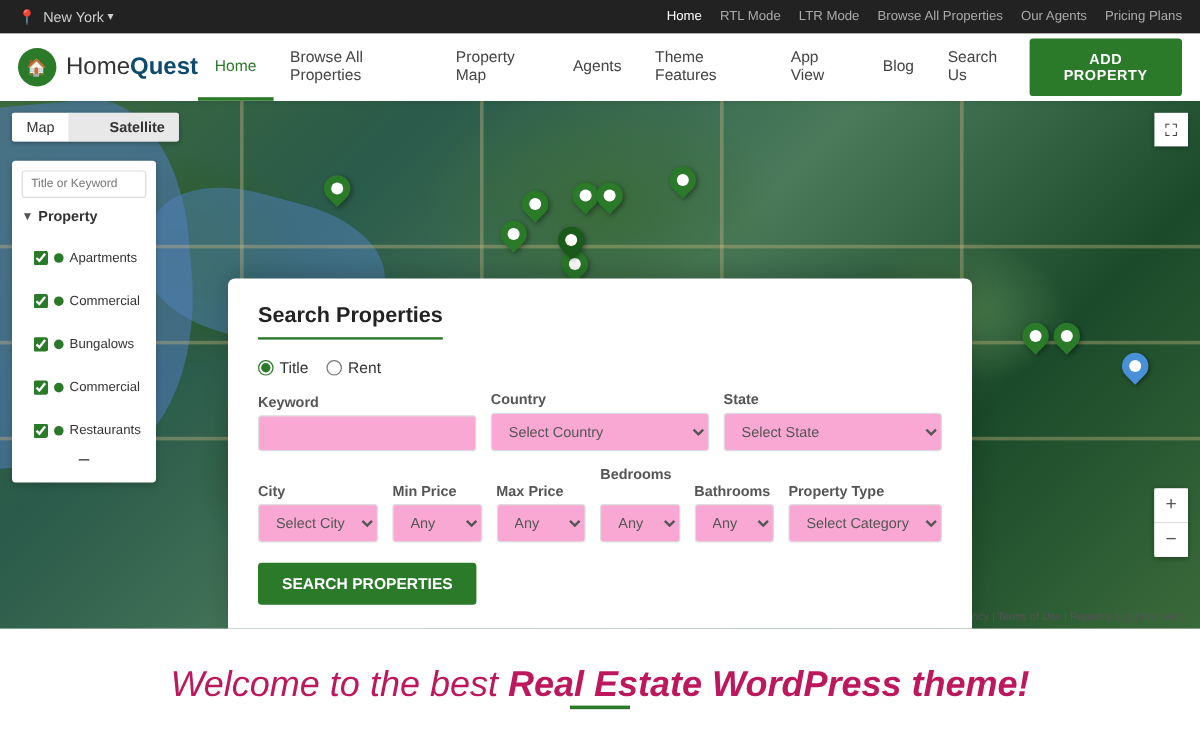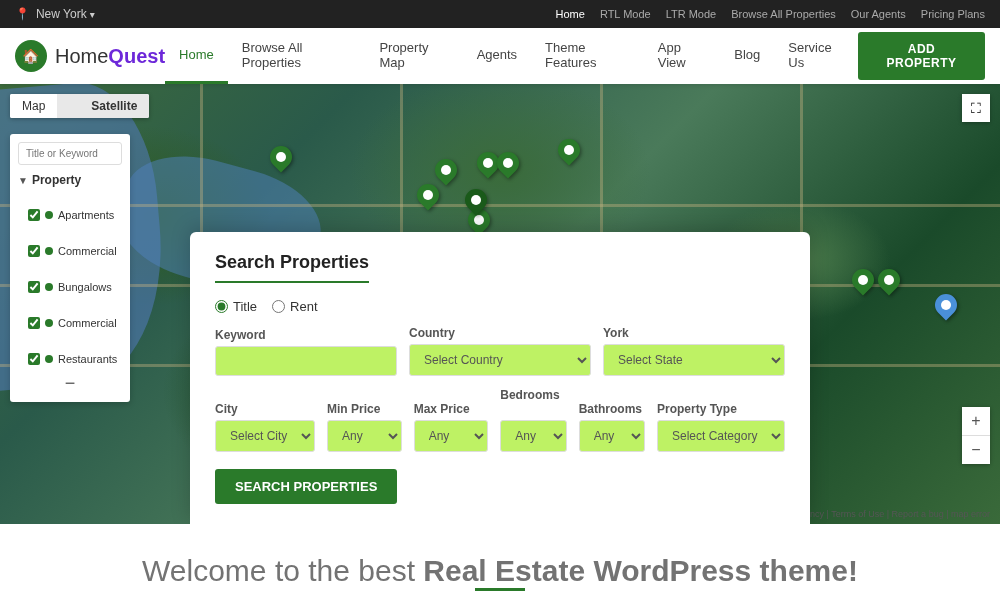--- a/index.html
+++ b/index.html
@@ -37,21 +37,21 @@
     }
     .logo { display: flex; align-items: center; gap: 8px; text-decoration: none; }
     .logo-icon {
       width: 32px; height: 32px;
       background: #2a7a2a;
       border-radius: 50%;
       display: flex; align-items: center; justify-content: center;
       color: #fff; font-size: 14px;
     }
     .logo-text { font-size: 20px; color: #333; }
-    .logo-text span { font-weight: 900; color: #6d28d9; }
+    .logo-text span { font-weight: 900; color: #0c4a6e; }
     .nav-links { display: flex; align-items: center; gap: 0; }
     .nav-link {
       padding: 0 14px;
       height: 56px;
       display: flex; align-items: center;
       color: #444;
       text-decoration: none;
       font-size: 13px;
       border-bottom: 3px solid transparent;
       cursor: pointer;
@@ -270,21 +270,21 @@
 
     .search-row { display: flex; gap: 12px; margin-bottom: 12px; align-items: flex-end; }
     .search-field { display: flex; flex-direction: column; gap: 4px; }
     .search-field label { font-size: 12px; color: #555; font-weight: bold; }
     .search-field input, .search-field select {
       border: 1px solid #ddd;
       border-radius: 3px;
       padding: 7px 10px;
       font-size: 12px;
       color: #555;
-      background: #bef264;
+      background: #f9a8d4;
       cursor: pointer;
     }
     .field-keyword { flex: 1; }
     .field-country { flex: 1; }
     .field-state { flex: 1; }
     .field-city { flex: 1; }
     .field-min-price { width: 90px; }
     .field-max-price { width: 90px; }
     .field-bedrooms { width: 80px; gap: 18px; }
     .field-bathrooms { width: 80px; }
@@ -304,22 +304,23 @@
     }
 
     
     .welcome-section {
       background: #fff;
       text-align: center;
       padding: 30px 20px 20px;
     }
     .welcome-title {
       font-size: 30px;
-      color: #737373;
+      color: #be185d;
       font-weight: 300;
+      font-style: italic;
     }
     .welcome-title strong { font-weight: 700; }
     .welcome-divider {
       width: 50px;
       height: 3px;
       background: #2a7a2a;
       margin: 0 auto 12px;
     }
 
     
@@ -362,21 +363,21 @@
     </div>
   </a>
   <div class="nav-links">
     <a class="nav-link active">Home</a>
     <a class="nav-link">Browse All Properties</a>
     <a class="nav-link">Property Map</a>
     <a class="nav-link">Agents</a>
     <a class="nav-link">Theme Features</a>
     <a class="nav-link">App View</a>
     <a class="nav-link">Blog</a>
-    <a class="nav-link">Service Us</a>
+    <a class="nav-link">Search Us</a>
   </div>
   <button class="add-property-btn">ADD PROPERTY</button>
 </nav>
 
 <div class="map-container">
   <div class="map-bg">
     <div class="map-satellite"></div>
     <div class="map-water-1"></div>
     <div class="map-water-2"></div>
 
@@ -484,21 +485,21 @@
         <label>Keyword</label>
         <input type="text" placeholder="" style="">
       </div>
       <div class="search-field field-country">
         <label>Country</label>
         <select>
           <option>Select Country</option>
         </select>
       </div>
       <div class="search-field field-state">
-        <label>York</label>
+        <label>State</label>
         <select>
           <option>Select State</option>
         </select>
       </div>
     </div>
 
     <div class="search-row">
       <div class="search-field field-city">
         <label>City</label>
         <select>

